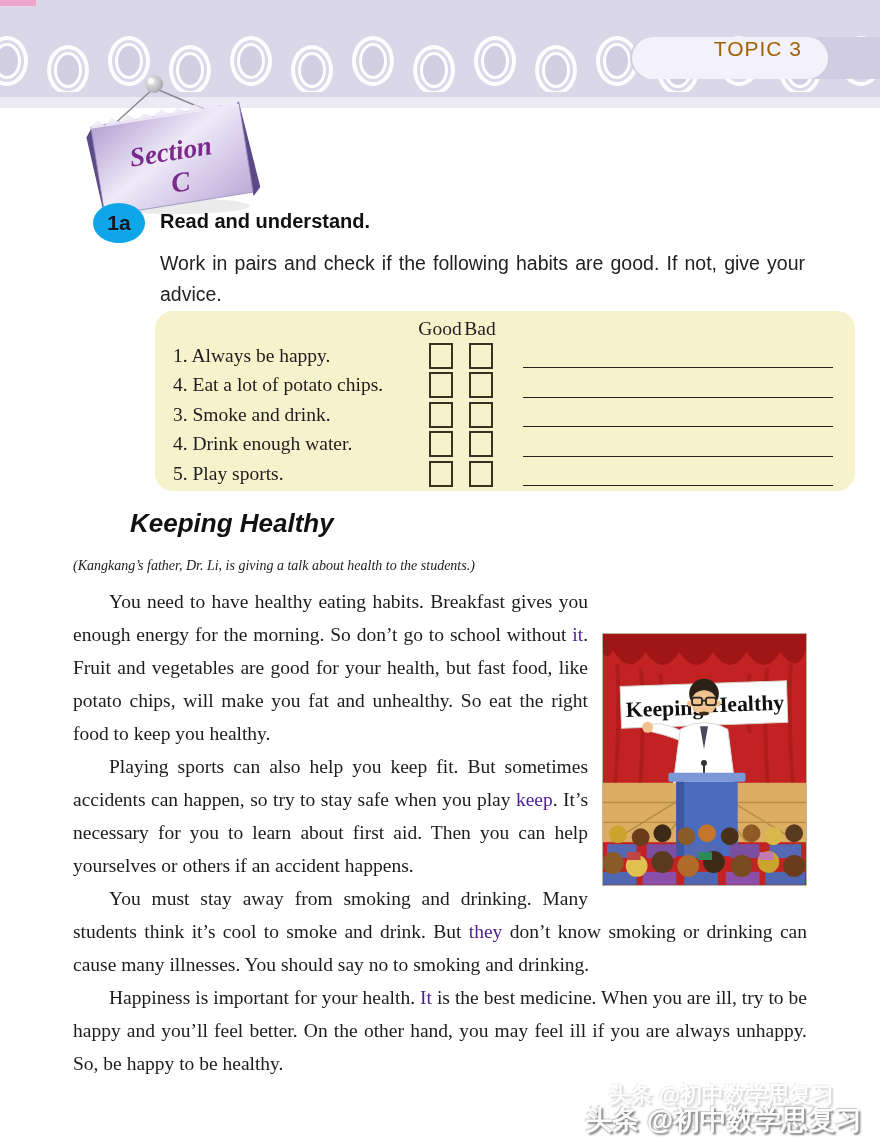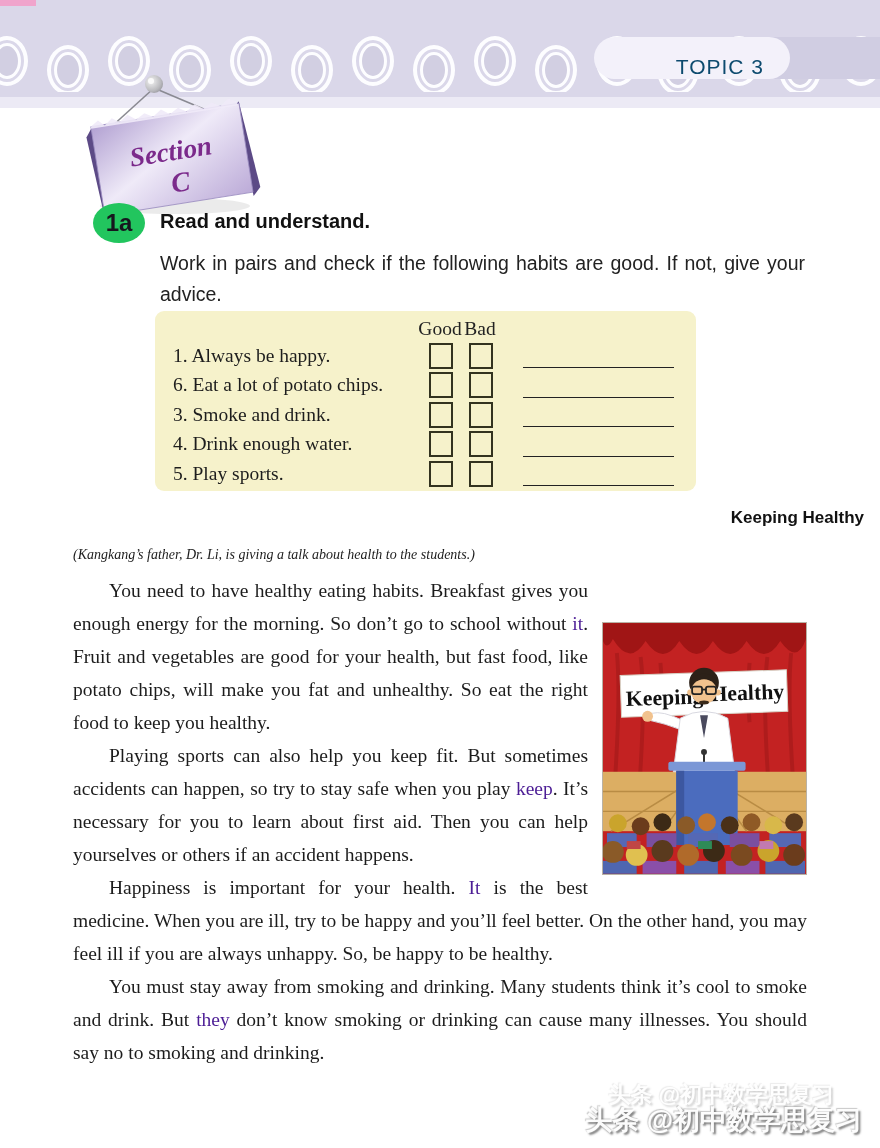--- a/index.html
+++ b/index.html
@@ -10,58 +10,58 @@
   
   .header-band{position:absolute;left:0;top:0;width:880px;height:97px;background:#dad7e9;}
   .header-band-strip{position:absolute;left:0;top:97px;width:880px;height:11px;background:#eceaf5;}
   .pink-sliver{position:absolute;left:0;top:0;width:36px;height:6px;background:#f0a4cc;}
   .rings{position:absolute;left:-14px;top:36px;width:900px;height:56px;display:flex;gap:19px;overflow:hidden;}
   .ring{flex:0 0 auto;width:34px;height:42px;border:4px solid #fdfdff;border-radius:50%;position:relative;}
   .ring:nth-child(even){margin-top:9px;}
   .ring::after{content:"";position:absolute;inset:3px;border:3.5px solid #fdfdff;border-radius:50%;background:#d2cfe2;}
   .topic-band{position:absolute;right:0;top:37px;width:250px;height:42px;background:#d0cde2;border-radius:21px 0 0 21px;}
   .topic-pill{
-    position:absolute;left:594px;top:37px;width:196px;height:42px;border-radius:21px;background:#f3f1fa;
-    display:flex;align-items:flex-end;justify-content:flex-end;padding-right:26px;box-sizing:border-box;
-    font-family:"Liberation Sans","DejaVu Sans",sans-serif;font-size:21px;letter-spacing:1px;color:#0c4a6e;
+    position:absolute;left:632px;top:37px;width:196px;height:42px;border-radius:21px;background:#f3f1fa;
+    display:flex;align-items:flex-start;justify-content:flex-end;padding-right:26px;box-sizing:border-box;
+    font-family:"Liberation Sans","DejaVu Sans",sans-serif;font-size:21px;letter-spacing:1px;color:#a16207;
   }
   
   .section-note{position:absolute;left:70px;top:66px;width:210px;height:150px;}
   
   .activity-badge{
     position:absolute;left:93px;top:203px;width:52px;height:40px;border-radius:50%;
-    background:#22c55e;display:flex;align-items:center;justify-content:center;
-    font-family:"Liberation Sans","DejaVu Sans",sans-serif;font-weight:bold;font-size:24px;color:#16161e;
+    background:#0ea5e9;display:flex;align-items:center;justify-content:center;
+    font-family:"Liberation Sans","DejaVu Sans",sans-serif;font-weight:bold;font-size:21px;color:#16161e;
   }
   .activity-title{
     position:absolute;left:160px;top:210px;
     font-family:"Liberation Sans","DejaVu Sans",sans-serif;font-weight:bold;font-size:20px;color:#111;
   }
   .activity-instructions{
     position:absolute;left:160px;top:248px;width:645px;
     font-family:Liberation Sans, sans-serif;font-size:19.5px;line-height:31px;color:#222;
     text-align:justify;
   }
   
   .check-box-panel{
-    position:absolute;left:155px;top:311px;width:541px;height:180px;box-sizing:border-box;
-    background:#f6f2cb;border-radius:9px;padding:5px 22px 10px 18px;
+    position:absolute;left:155px;top:311px;width:700px;height:180px;box-sizing:border-box;
+    background:#f6f2cb;border-radius:18px;padding:5px 22px 10px 18px;
   }
   .chk-head,.chk-row{display:grid;grid-template-columns:238px 22px 22px 1fr;column-gap:18px;align-items:center;}
   .chk-head{height:25px;font-size:19.5px;color:#222;}
   .chk-head .hd{justify-self:center;white-space:nowrap;}
   .chk-row{height:29.5px;}
   .chk-label{font-size:19.5px;color:#1d1d1d;white-space:nowrap;}
   .chk-box{width:20px;height:22px;border:2px solid #33331f;background:transparent;align-self:center;}
   .chk-blank{height:24px;border-bottom:1.6px solid #222;margin-left:14px;}
   
   .article{position:absolute;left:73px;top:508px;width:734px;}
   .article h3{
-    margin:0 0 12px 0;text-align:right;transform:translateX(57px);
-    font-family:"Liberation Sans","DejaVu Sans",sans-serif;font-size:17px;color:#111;
+    margin:0 0 12px 0;text-align:left;transform:translateX(57px);
+    font-family:"Liberation Sans","DejaVu Sans",sans-serif;font-size:26px;color:#111;font-style:italic;
   }
   .lead-italic{font-style:italic;font-size:14px;line-height:30px;margin:0 0 4px 0;}
   .para{margin:0;font-size:19.5px;line-height:33px;text-align:justify;text-indent:36px;}
   .red{color:#4c1d95;}
   .talk-figure{
     float:right;width:205px;height:253px;margin:48px 0 6px 14px;
     border:1px solid #b9b2a5;box-sizing:border-box;background:#c32222;
   }
   .talk-figure svg{display:block;width:100%;height:100%;}
   
@@ -146,21 +146,21 @@
     <span></span>
   </div>
   <div id="checklist-rows">
       <div class="chk-row">
         <span class="chk-label">1. Always be happy.</span>
         <span class="chk-box"></span>
         <span class="chk-box"></span>
         <span class="chk-blank"></span>
       </div>
       <div class="chk-row">
-        <span class="chk-label">6. Eat a lot of potato chips.</span>
+        <span class="chk-label">4. Eat a lot of potato chips.</span>
         <span class="chk-box"></span>
         <span class="chk-box"></span>
         <span class="chk-blank"></span>
       </div>
       <div class="chk-row">
         <span class="chk-label">3. Smoke and drink.</span>
         <span class="chk-box"></span>
         <span class="chk-box"></span>
         <span class="chk-blank"></span>
       </div>
@@ -259,18 +259,18 @@
             <circle cx="140" cy="234" r="11" fill="#7a4a20"></circle>
         <circle cx="167" cy="230" r="11" fill="#caa42c"></circle>
             <circle cx="193" cy="234" r="11" fill="#6b3c1c"></circle>
         <rect x="24" y="220" width="14" height="8" fill="#c04545"></rect>
             <rect x="96" y="220" width="14" height="8" fill="#2e8b57"></rect>
         <rect x="158" y="220" width="14" height="8" fill="#c27ab0"></rect>
       </g>
     </svg>
       </span>You need to have healthy eating habits. Breakfast gives you enough energy for the morning. So don’t go to school without <span class="red">it</span>. Fruit and vegetables are good for your health, but fast food, like potato chips, will make you fat and unhealthy. So eat the right food to keep you healthy.</p>
   <p class="para" id="p1">Playing sports can also help you keep fit. But sometimes accidents can happen, so try to stay safe when you play <span class="red">keep</span>. It’s necessary for you to learn about first aid. Then you can help yourselves or others if an accident happens.</p>
+  <p class="para" id="p3">You must stay away from smoking and drinking. Many students think it’s cool to smoke and drink. But <span class="red">they</span> don’t know smoking or drinking can cause many illnesses. You should say no to smoking and drinking.</p>
   <p class="para" id="p2">Happiness is important for your health. <span class="red">It</span> is the best medicine. When you are ill, try to be happy and you’ll feel better. On the other hand, you may feel ill if you are always unhappy. So, be happy to be healthy.</p>
-  <p class="para" id="p3">You must stay away from smoking and drinking. Many students think it’s cool to smoke and drink. But <span class="red">they</span> don’t know smoking or drinking can cause many illnesses. You should say no to smoking and drinking.</p>
 </div>
 
 <div class="watermark-faint">头条 @初中数学思复习</div>
 <div class="watermark">头条 @初中数学思复习</div>
 
 </body></html>

